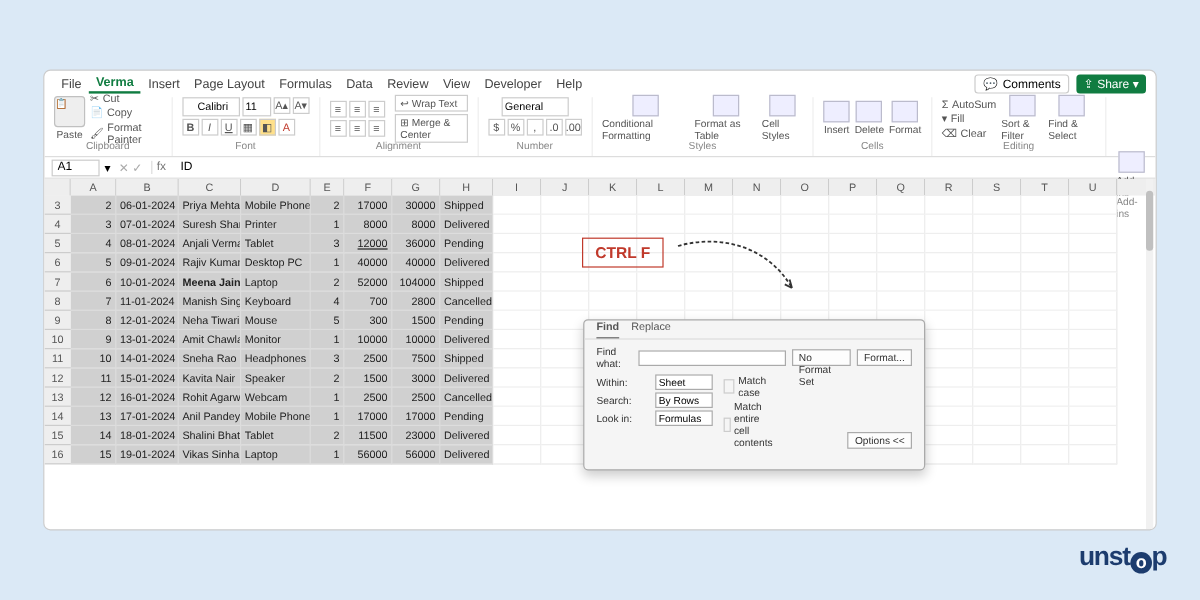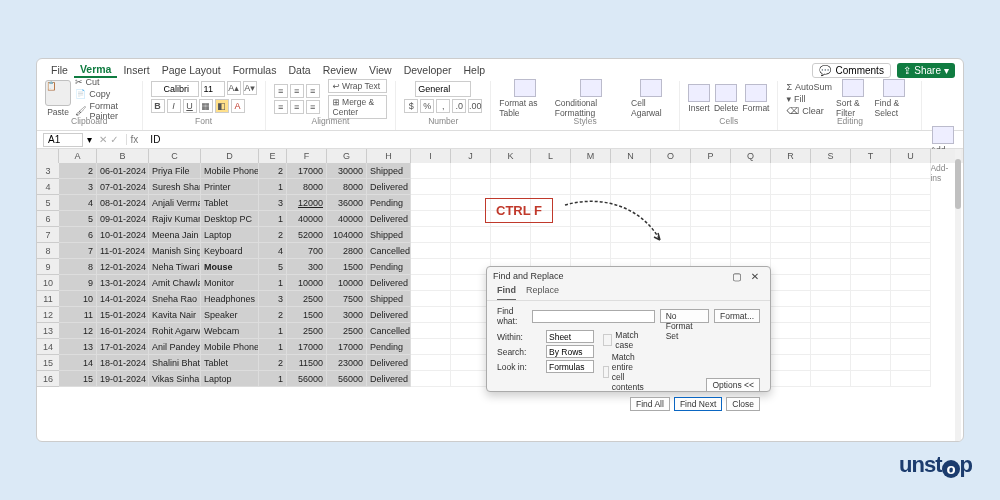--- a/index.html
+++ b/index.html
@@ -162,29 +162,29 @@
           <span class="tiny-btn">.0</span>
           <span class="tiny-btn">.00</span>
         </div>
       </div>
       <div class="label">Number</div>
     </div>
     <div class="rgrp">
       <div class="body">
         <div class="styles-btn">
             <div class="ic"></div>
+            <span>Conditional Formatting</span>
+          </div>
+        <div class="styles-btn">
+            <div class="ic"></div>
             <span>Format as Table</span>
           </div>
         <div class="styles-btn">
             <div class="ic"></div>
-            <span>Conditional Formatting</span>
-          </div>
-        <div class="styles-btn">
-            <div class="ic"></div>
-            <span>Cell Agarwal</span>
+            <span>Cell Styles</span>
           </div>
       </div>
       <div class="label">Styles</div>
     </div>
     <div class="rgrp">
       <div class="body">
         <div class="styles-btn">
             <div class="ic"></div>
             <span>Insert</span>
           </div>
@@ -277,21 +277,21 @@
           <div class="rowhdr">12</div>
           <div class="rowhdr">13</div>
           <div class="rowhdr">14</div>
           <div class="rowhdr">15</div>
           <div class="rowhdr">16</div>
         </div>
       <div id="gridrows">
           <div class="datarow sel">
             <div class="cell r" style="width: 38px;">2</div>
             <div class="cell r" style="width: 52px;">06-01-2024</div>
-            <div class="cell " style="width: 52px;">Priya File</div>
+            <div class="cell " style="width: 52px;">Priya Mehta</div>
             <div class="cell " style="width: 58px;">Mobile Phone</div>
             <div class="cell r" style="width: 28px;">2</div>
             <div class="cell r" style="width: 40px;">17000</div>
             <div class="cell r" style="width: 40px;">30000</div>
             <div class="cell " style="width: 44px;">Shipped</div>
             <div class="cell empc" style="width: 40px;"></div>
             <div class="cell empc" style="width: 40px;"></div>
             <div class="cell empc" style="width: 40px;"></div>
             <div class="cell empc" style="width: 40px;"></div>
             <div class="cell empc" style="width: 40px;"></div>
@@ -369,21 +369,21 @@
             <div class="cell empc" style="width: 40px;"></div>
             <div class="cell empc" style="width: 40px;"></div>
             <div class="cell empc" style="width: 40px;"></div>
             <div class="cell empc" style="width: 40px;"></div>
             <div class="cell empc" style="width: 40px;"></div>
             <div class="cell empc" style="width: 40px;"></div>
           </div>
           <div class="datarow sel">
             <div class="cell r" style="width: 38px;">6</div>
             <div class="cell r" style="width: 52px;">10-01-2024</div>
-            <div class="cell " style="width: 52px;">Meena Jain</div>
+            <div class="cell " style="width: 52px; font-weight: bold;">Meena Jain</div>
             <div class="cell " style="width: 58px;">Laptop</div>
             <div class="cell r" style="width: 28px;">2</div>
             <div class="cell r" style="width: 40px;">52000</div>
             <div class="cell r" style="width: 40px;">104000</div>
             <div class="cell " style="width: 44px;">Shipped</div>
             <div class="cell empc" style="width: 40px;"></div>
             <div class="cell empc" style="width: 40px;"></div>
             <div class="cell empc" style="width: 40px;"></div>
             <div class="cell empc" style="width: 40px;"></div>
             <div class="cell empc" style="width: 40px;"></div>
@@ -416,21 +416,21 @@
             <div class="cell empc" style="width: 40px;"></div>
             <div class="cell empc" style="width: 40px;"></div>
             <div class="cell empc" style="width: 40px;"></div>
             <div class="cell empc" style="width: 40px;"></div>
             <div class="cell empc" style="width: 40px;"></div>
           </div>
           <div class="datarow sel">
             <div class="cell r" style="width: 38px;">8</div>
             <div class="cell r" style="width: 52px;">12-01-2024</div>
             <div class="cell " style="width: 52px;">Neha Tiwari</div>
-            <div class="cell " style="width: 58px; font-weight: bold;">Mouse</div>
+            <div class="cell " style="width: 58px;">Mouse</div>
             <div class="cell r" style="width: 28px;">5</div>
             <div class="cell r" style="width: 40px;">300</div>
             <div class="cell r" style="width: 40px;">1500</div>
             <div class="cell " style="width: 44px;">Pending</div>
             <div class="cell empc" style="width: 40px;"></div>
             <div class="cell empc" style="width: 40px;"></div>
             <div class="cell empc" style="width: 40px;"></div>
             <div class="cell empc" style="width: 40px;"></div>
             <div class="cell empc" style="width: 40px;"></div>
             <div class="cell empc" style="width: 40px;"></div>
@@ -612,26 +612,20 @@
 </div>
 
 <div class="ctrlF">CTRL F</div>
 
 <svg class="arrow" viewBox="0 0 120 60">
   <path d="M5 10 C 40 0, 80 10, 100 45" stroke="#333" stroke-width="1.5" fill="none" stroke-dasharray="3 2"></path>
   <path d="M100 45 l-6 -3 m6 3 l-2 -7" stroke="#333" stroke-width="1.5" fill="none"></path>
 </svg>
 
 <div class="dlg">
-  <div class="titlebar">
-    <span>Find and Replace</span>
-    <span class="sp"></span>
-    <span class="winbtn">▢</span>
-    <span class="winbtn">✕</span>
-  </div>
   <div class="tabs">
     <span class="tab active">Find</span>
     <span class="tab">Replace</span>
   </div>
   <div class="body">
     <div class="row">
       <label>Find what:</label>
       <input class="txt" style="">
       <span class="btn-sm">No Format Set</span>
       <span class="btn-sm">Format...</span>
@@ -658,20 +652,15 @@
           </label>
         <label class="chklbl">
             <span class="chk"></span>
             <span>Match entire cell contents</span>
           </label>
       </div>
       <span style="flex:1;"></span>
       <span class="btn-sm" style="align-self:flex-end;">Options &lt;&lt;</span>
     </div>
   </div>
-  <div class="footer">
-    <span class="btn-sm">Find All</span>
-    <span class="btn-sm" style="border:1.5px solid #0a66c2;">Find Next</span>
-    <span class="btn-sm">Close</span>
-  </div>
 </div>
 
 <div class="logo">unst<span class="o">o</span>p</div>
 
 </body></html>

